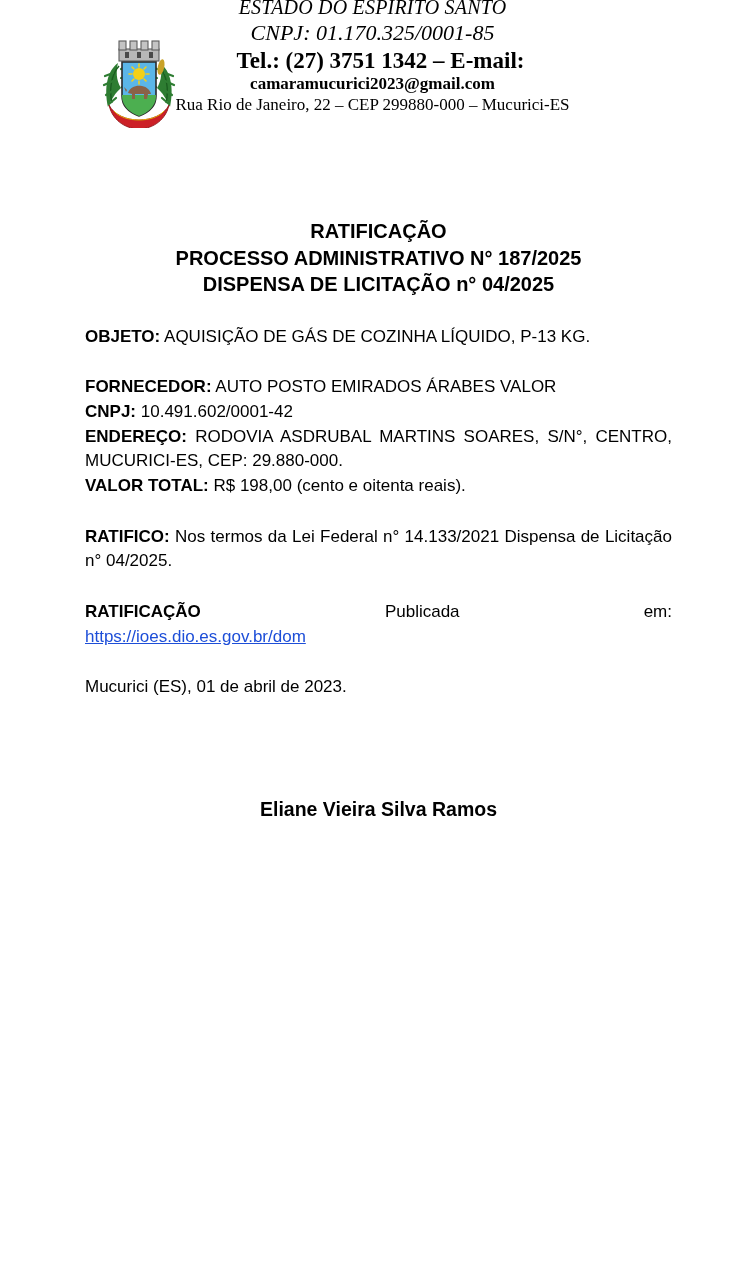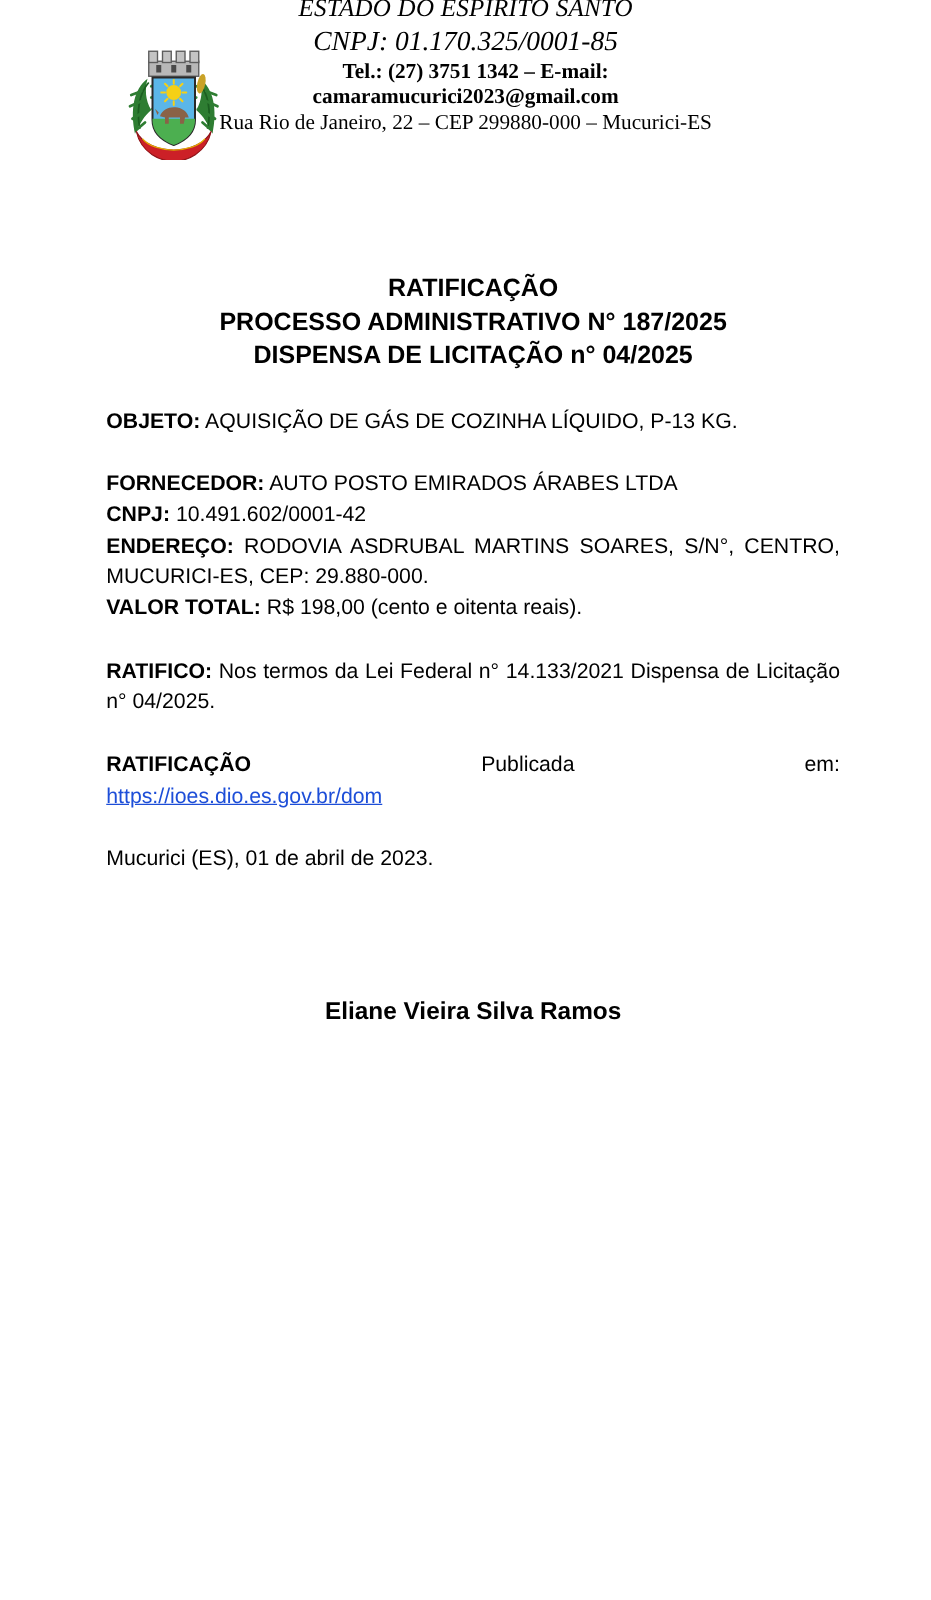--- a/index.html
+++ b/index.html
@@ -39,21 +39,21 @@
     font-style: italic;
     font-size: 20px;
     letter-spacing: 0.2px;
   }
   .hdr-cnpj {
     font-style: italic;
     font-size: 22px;
   }
   .hdr-tel {
     font-weight: bold;
-    font-size: 17px;
+    font-size: 23px;
     margin-top: 1px;
     padding-left: 16px;
   }
   .hdr-email {
     font-weight: bold;
     font-size: 17px;
   }
   .hdr-rua {
     font-size: 17px;
     margin-top: 1px;
@@ -197,21 +197,21 @@
 
   <p class="para">
     <b>OBJETO:</b>
     <span>AQUISIÇÃO DE GÁS DE COZINHA LÍQUIDO, P-13 KG.</span>
   </p>
 
   <div class="gap-md"></div>
 
   <p class="para">
     <b>FORNECEDOR:</b>
-    <span>AUTO POSTO EMIRADOS ÁRABES LTDA</span>
+    <span>AUTO POSTO EMIRADOS ÁRABES VALOR</span>
   </p>
 
   <p class="para">
     <b>CNPJ:</b>
     <span>10.491.602/0001-42</span>
   </p>
 
   <p class="para">
     <b>ENDEREÇO:</b>
     <span>RODOVIA ASDRUBAL MARTINS SOARES, S/N°, CENTRO, MUCURICI-ES, CEP: 29.880-000.</span>

